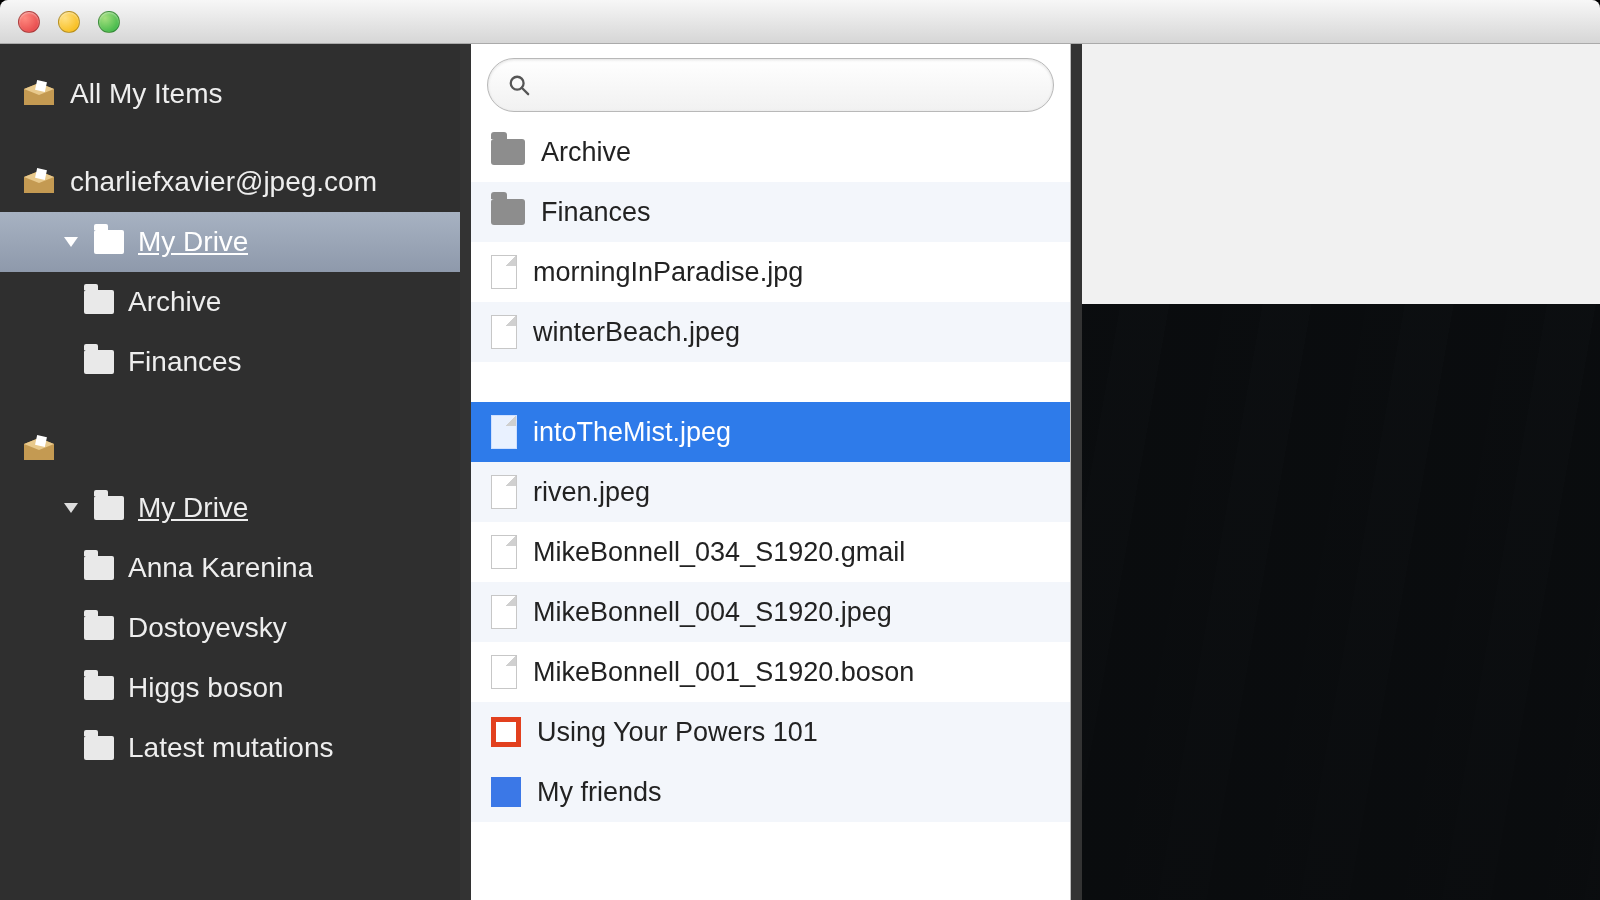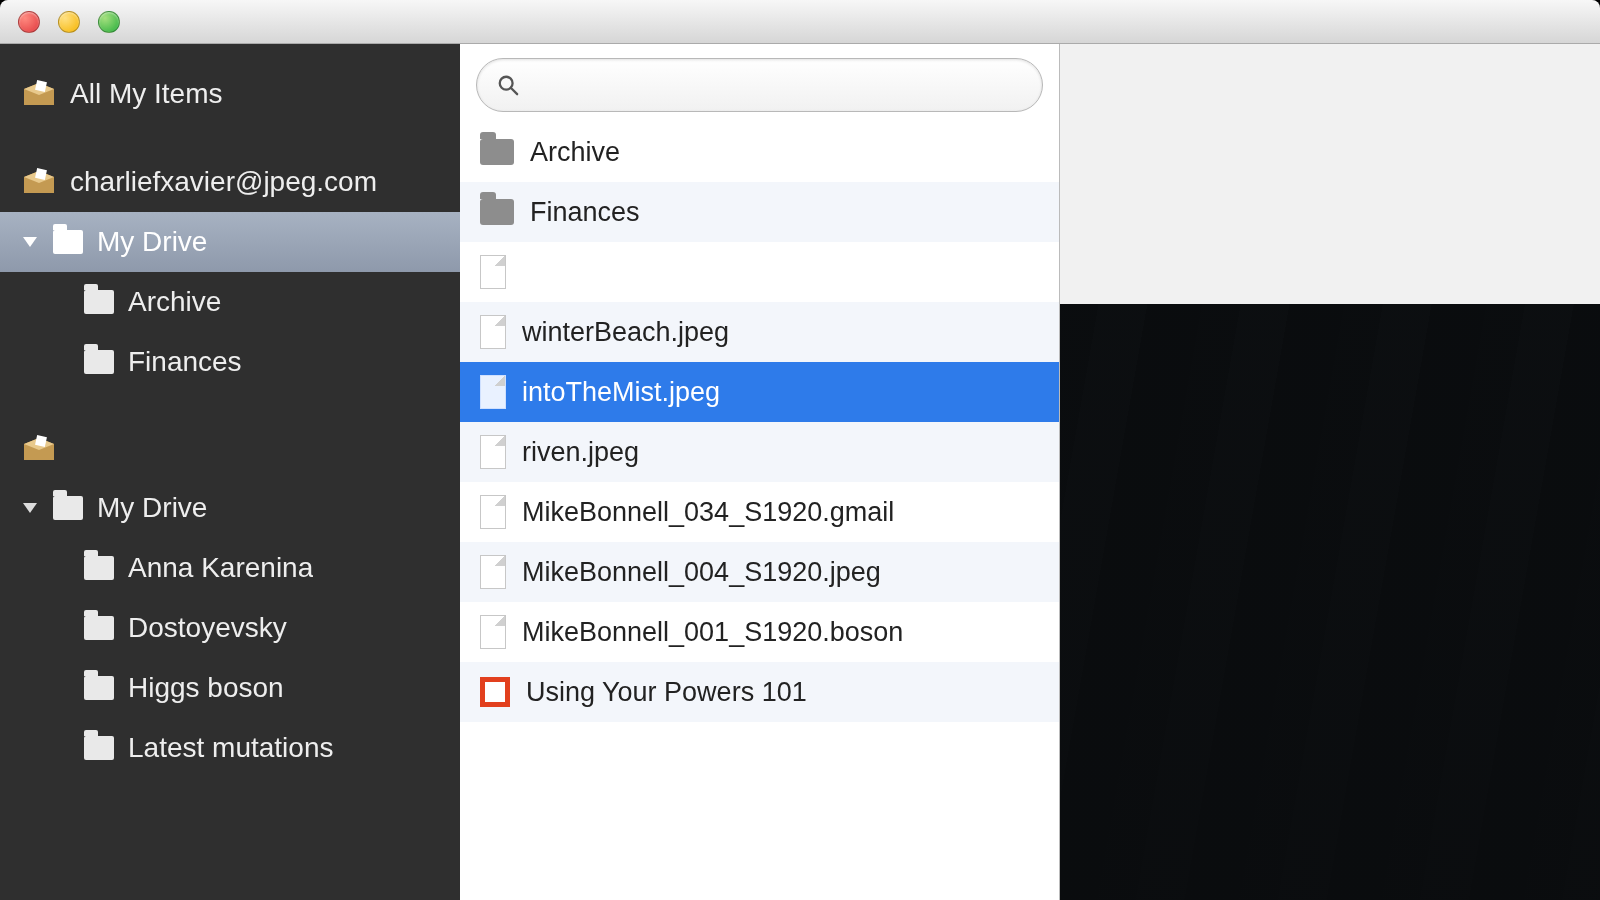--- a/index.html
+++ b/index.html
@@ -18,41 +18,41 @@
     background: linear-gradient(#f7f7f7, #d6d6d6);
     border-bottom: 1px solid #aaa;
     display: flex; align-items: center; padding: 0 18px;
     gap: 18px;
   }
   .traffic { width: 22px; height: 22px; border-radius: 50%; border: 1px solid rgba(0,0,0,.25); box-shadow: inset 0 1px 2px rgba(255,255,255,.5); }
   .tl-close { background: radial-gradient(circle at 30% 30%, #ff8a80, #e0393e); }
   .tl-min   { background: radial-gradient(circle at 30% 30%, #ffe082, #f5b400); }
   .tl-zoom  { background: radial-gradient(circle at 30% 30%, #a5e07f, #27ae3a); }
 
-  .body { flex: 1; display: flex; min-height: 0; }
+  .body { flex: 1; display: flex; min-height: 0; gap: 11px; }
 
   
   .sidebar {
     width: 460px; background: #2f2f2f; color: #eee;
     display: flex; flex-direction: column;
     font-size: 28px;
     padding-top: 20px;
   }
   .side-row {
     display: flex; align-items: center; gap: 14px;
     padding: 14px 22px;
     white-space: nowrap; overflow: hidden; text-overflow: ellipsis;
     cursor: default;
   }
   .side-row.selected {
     background: linear-gradient(#a7b2c2, #8e99ab);
     color: #fff;
   }
   .side-row .label { overflow: hidden; text-overflow: ellipsis; }
-  .indent-1 { padding-left: 23px; }
+  .indent-1 { padding-left: 64px; text-decoration: underline; }
   .indent-2 { padding-left: 84px; }
   .gap-sm { height: 28px; }
 
   .disclosure {
     width: 0; height: 0; display: inline-block;
     border-left: 7px solid transparent;
     border-right: 7px solid transparent;
     border-top: 10px solid #ddd;
     margin-right: 2px;
   }
@@ -93,21 +93,21 @@
   }
   .mag { width: 22px; height: 22px; flex: 0 0 auto; }
 
   .filelist { flex: 1; overflow: hidden; }
   .file-row {
     display: flex; align-items: center; gap: 16px;
     height: 60px; padding: 0 20px;
     font-size: 27px; color: #222;
   }
   .file-row.alt { background: #f3f6fb; }
-  .file-row.sel { background: #2e7bea; color: #fff; }
+  .file-row.sel { background: #2e7bea; color: #fff; margin-top: 40px; }
   .file-row.sel .doc-ico { background: #e9f1ff; border-color: #cfe0ff; }
 
   .folder-gray {
     width: 34px; height: 26px; background: #8d8d8d; border-radius: 3px; position: relative; flex:0 0 auto;
   }
   .folder-gray::before { content:""; position:absolute; top:-7px; left:0; width:16px; height:7px; background:#8d8d8d; border-radius:3px 3px 0 0; }
 
   .doc-ico {
     width: 26px; height: 34px; background: #fff; border: 1px solid #c7c7c7; position: relative; flex:0 0 auto;
   }
@@ -232,20 +232,21 @@
           <div class="file-row">
             <span class="folder-gray"></span>
             <span>Archive</span>
           </div>
           <div class="file-row alt">
             <span class="folder-gray"></span>
             <span>Finances</span>
           </div>
           <div class="file-row">
             <span class="doc-ico"></span>
+            <span>morningInParadise.jpg</span>
           </div>
           <div class="file-row alt">
             <span class="doc-ico"></span>
             <span>winterBeach.jpeg</span>
           </div>
           <div class="file-row sel">
             <span class="doc-ico"></span>
             <span>intoTheMist.jpeg</span>
           </div>
           <div class="file-row alt">
@@ -260,20 +261,28 @@
             <span class="doc-ico"></span>
             <span>MikeBonnell_004_S1920.jpeg</span>
           </div>
           <div class="file-row">
             <span class="doc-ico"></span>
             <span>MikeBonnell_001_S1920.boson</span>
           </div>
           <div class="file-row alt">
             <span class="gdoc-ico gdoc-slides"></span>
             <span>Using Your Powers 101</span>
+          </div>
+          <div class="file-row alt">
+            <span class="gdoc-ico gdoc-docs">
+              <span></span>
+              <span></span>
+              <span></span>
+            </span>
+            <span>My friends</span>
           </div>
         </div>
     </div>
 
     <div class="preview">
       <div class="stripe"></div>
       <div class="img"></div>
     </div>
 
   </div>

